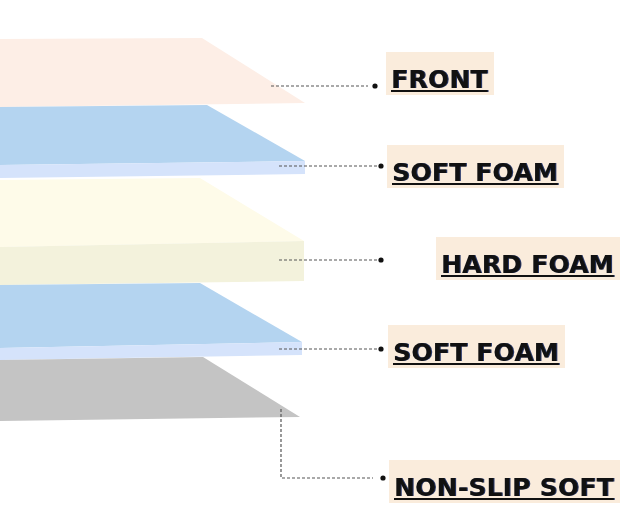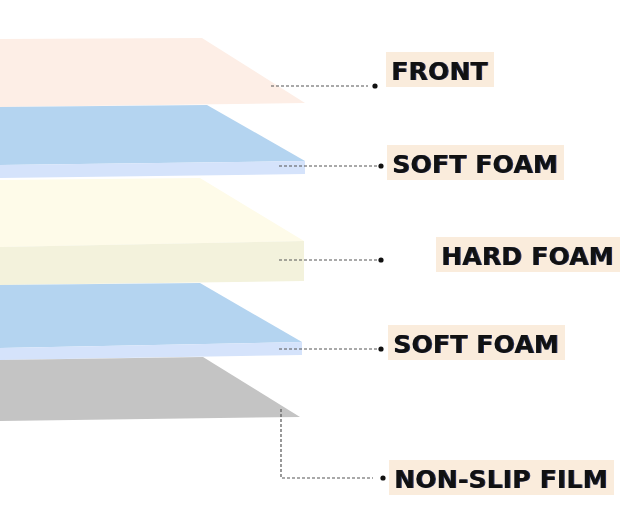--- a/index.html
+++ b/index.html
@@ -23,24 +23,25 @@
     }
     .label {
       position: absolute;
       background: #faecdc;
       color: #111111;
       font-family: "DejaVu Sans", sans-serif;
       font-weight: bold;
       font-size: 25px;
       line-height: 31px;
       height: 31px;
-      padding: 4px 6px 0 5px;
+      padding: 12px 6px 0 5px;
       white-space: nowrap;
       letter-spacing: 0.2px;
       text-shadow: 1px 0 0 #2a3a6a;
+      text-decoration: underline;
     }
     #label-front { left: 386px; top: 52px; }
     #label-soft-foam-1 { left: 387px; top: 145px; }
     #label-hard-foam { left: 388px; top: 237px; margin-left: 48px; }
     #label-soft-foam-2 { left: 388px; top: 325px; }
     #label-non-slip-film { left: 389px; top: 460px; }
   </style>
 </head>
 <body>
 
@@ -83,13 +84,13 @@
     <circle cx="381" cy="260" r="2.6"></circle>
     <circle cx="381" cy="349" r="2.6"></circle>
     <circle cx="383" cy="478" r="2.6"></circle>
   </g>
 </svg>
 
 <div id="label-front" class="label">FRONT</div>
 <div id="label-soft-foam-1" class="label">SOFT FOAM</div>
 <div id="label-hard-foam" class="label">HARD FOAM</div>
 <div id="label-soft-foam-2" class="label">SOFT FOAM</div>
-<div id="label-non-slip-film" class="label">NON-SLIP FILM</div>
+<div id="label-non-slip-film" class="label">NON-SLIP SOFT</div>
 
 </body></html>

